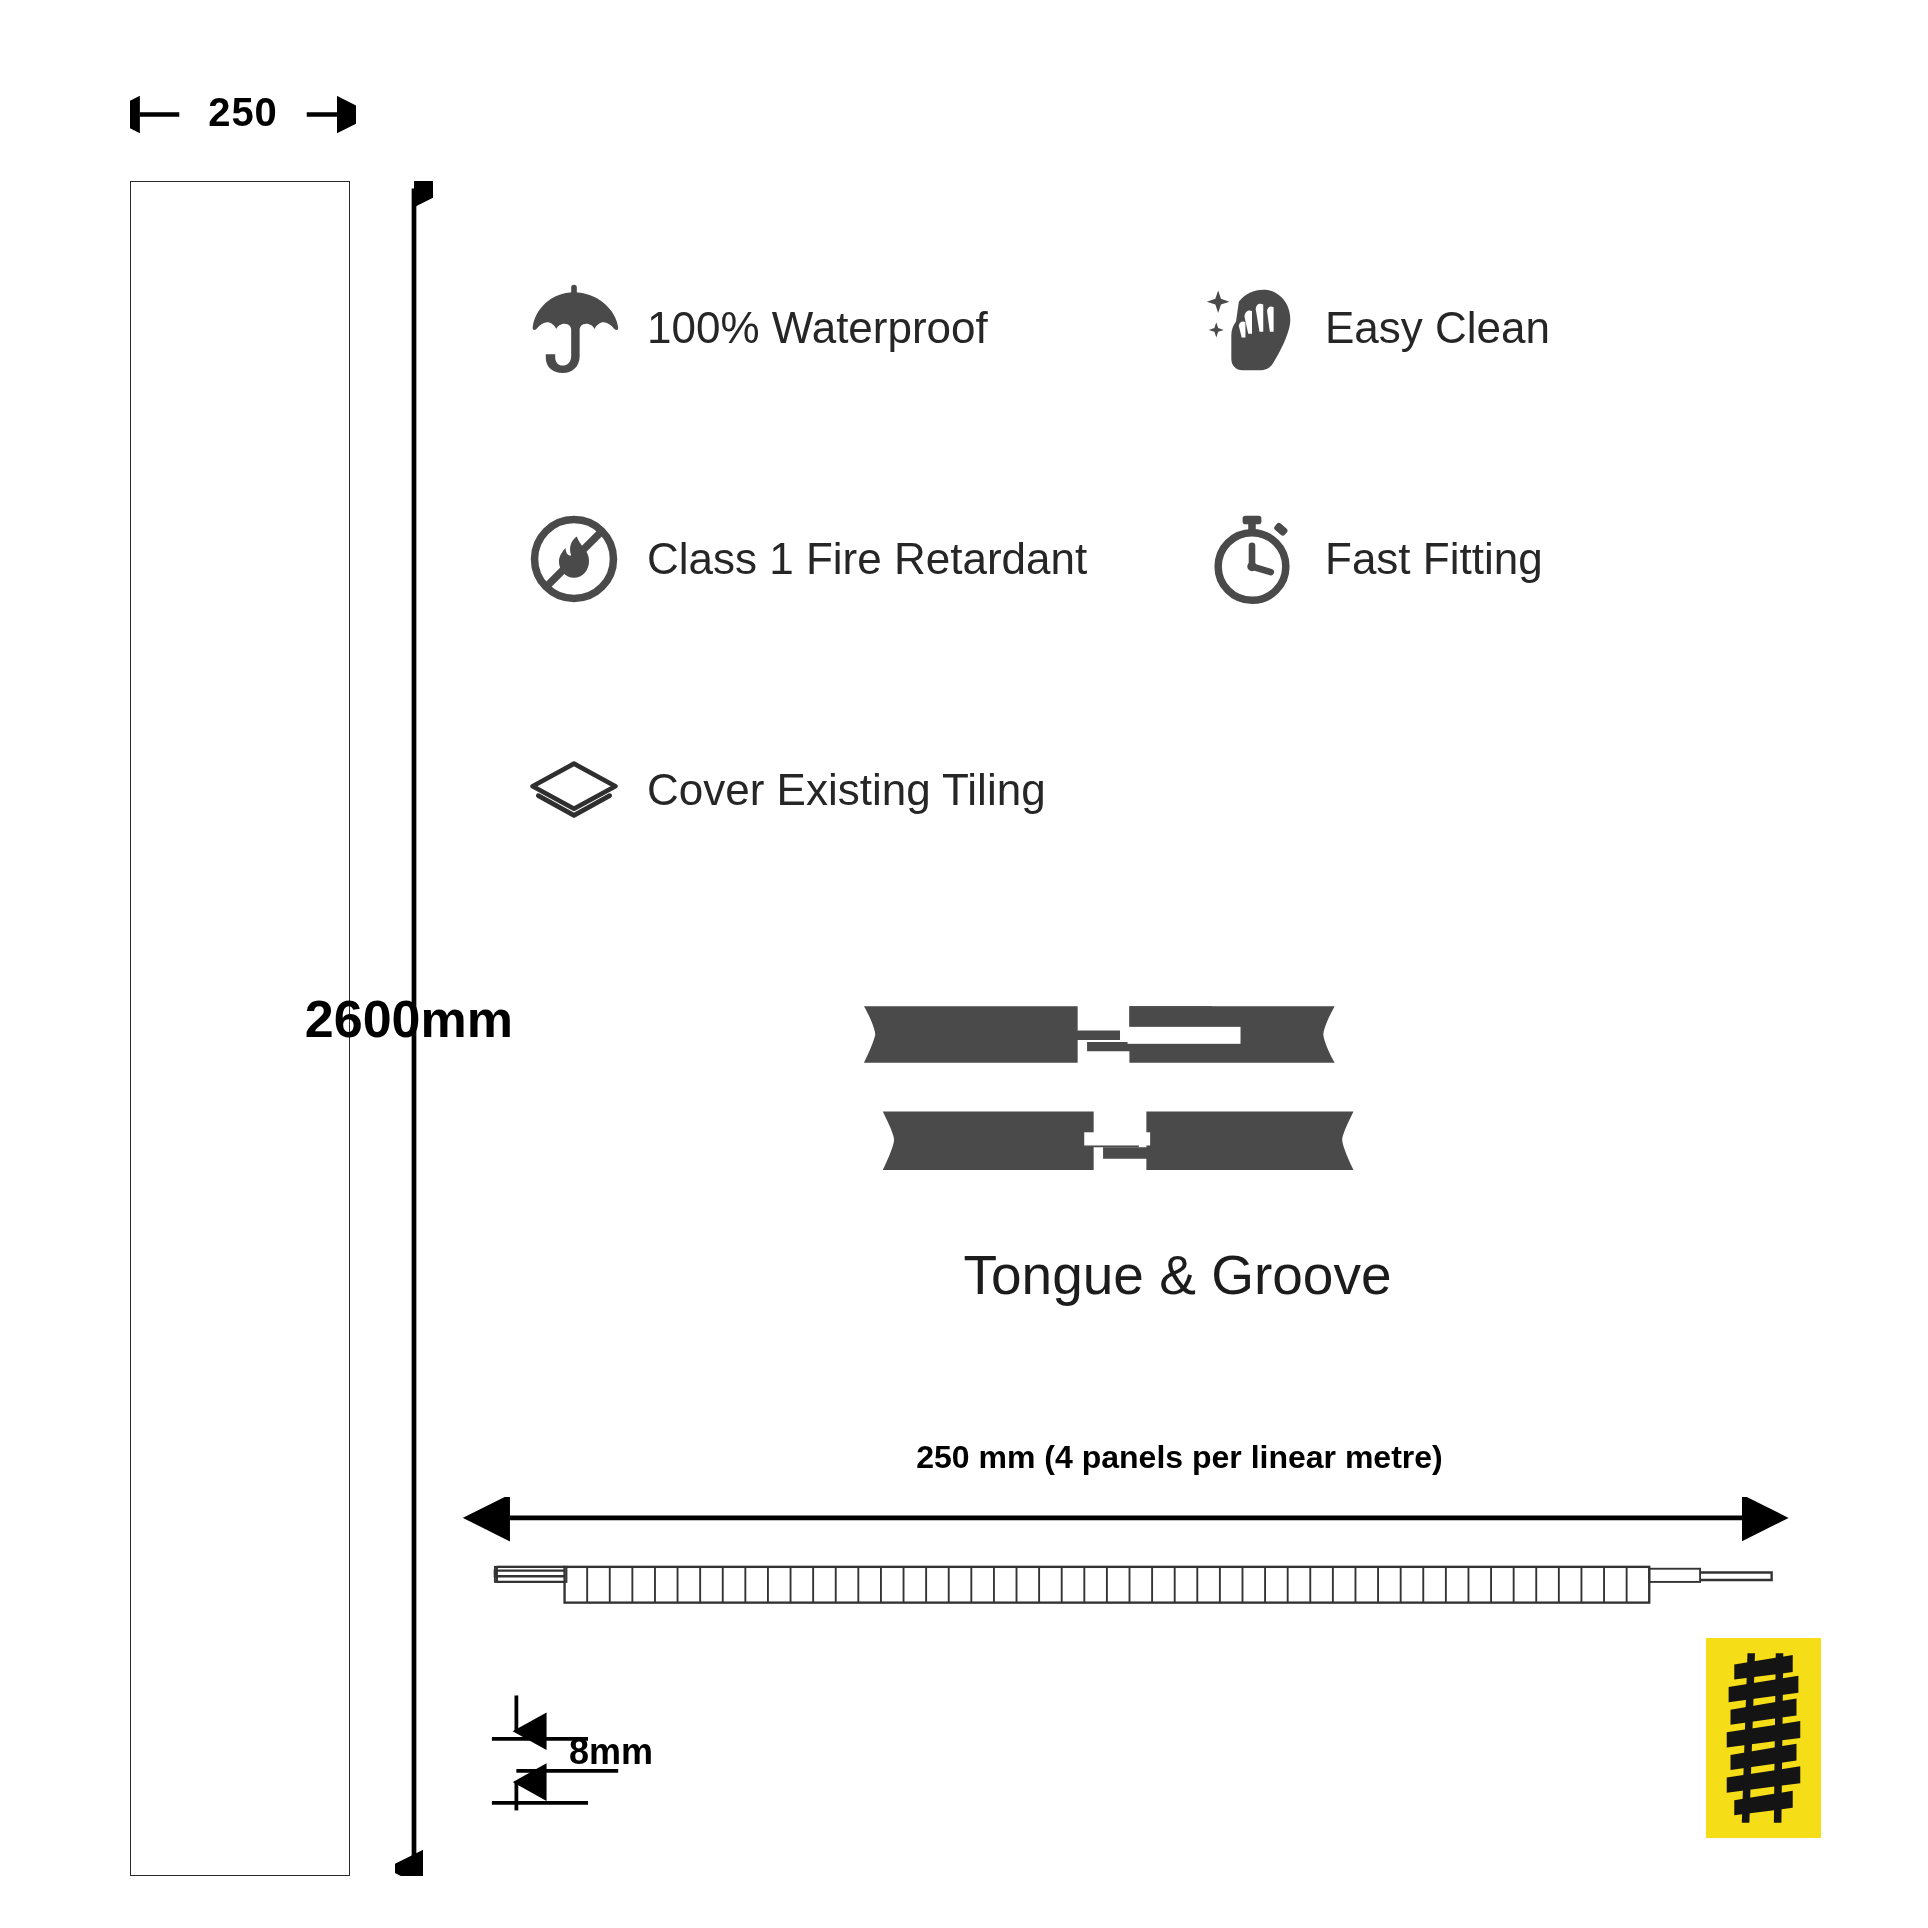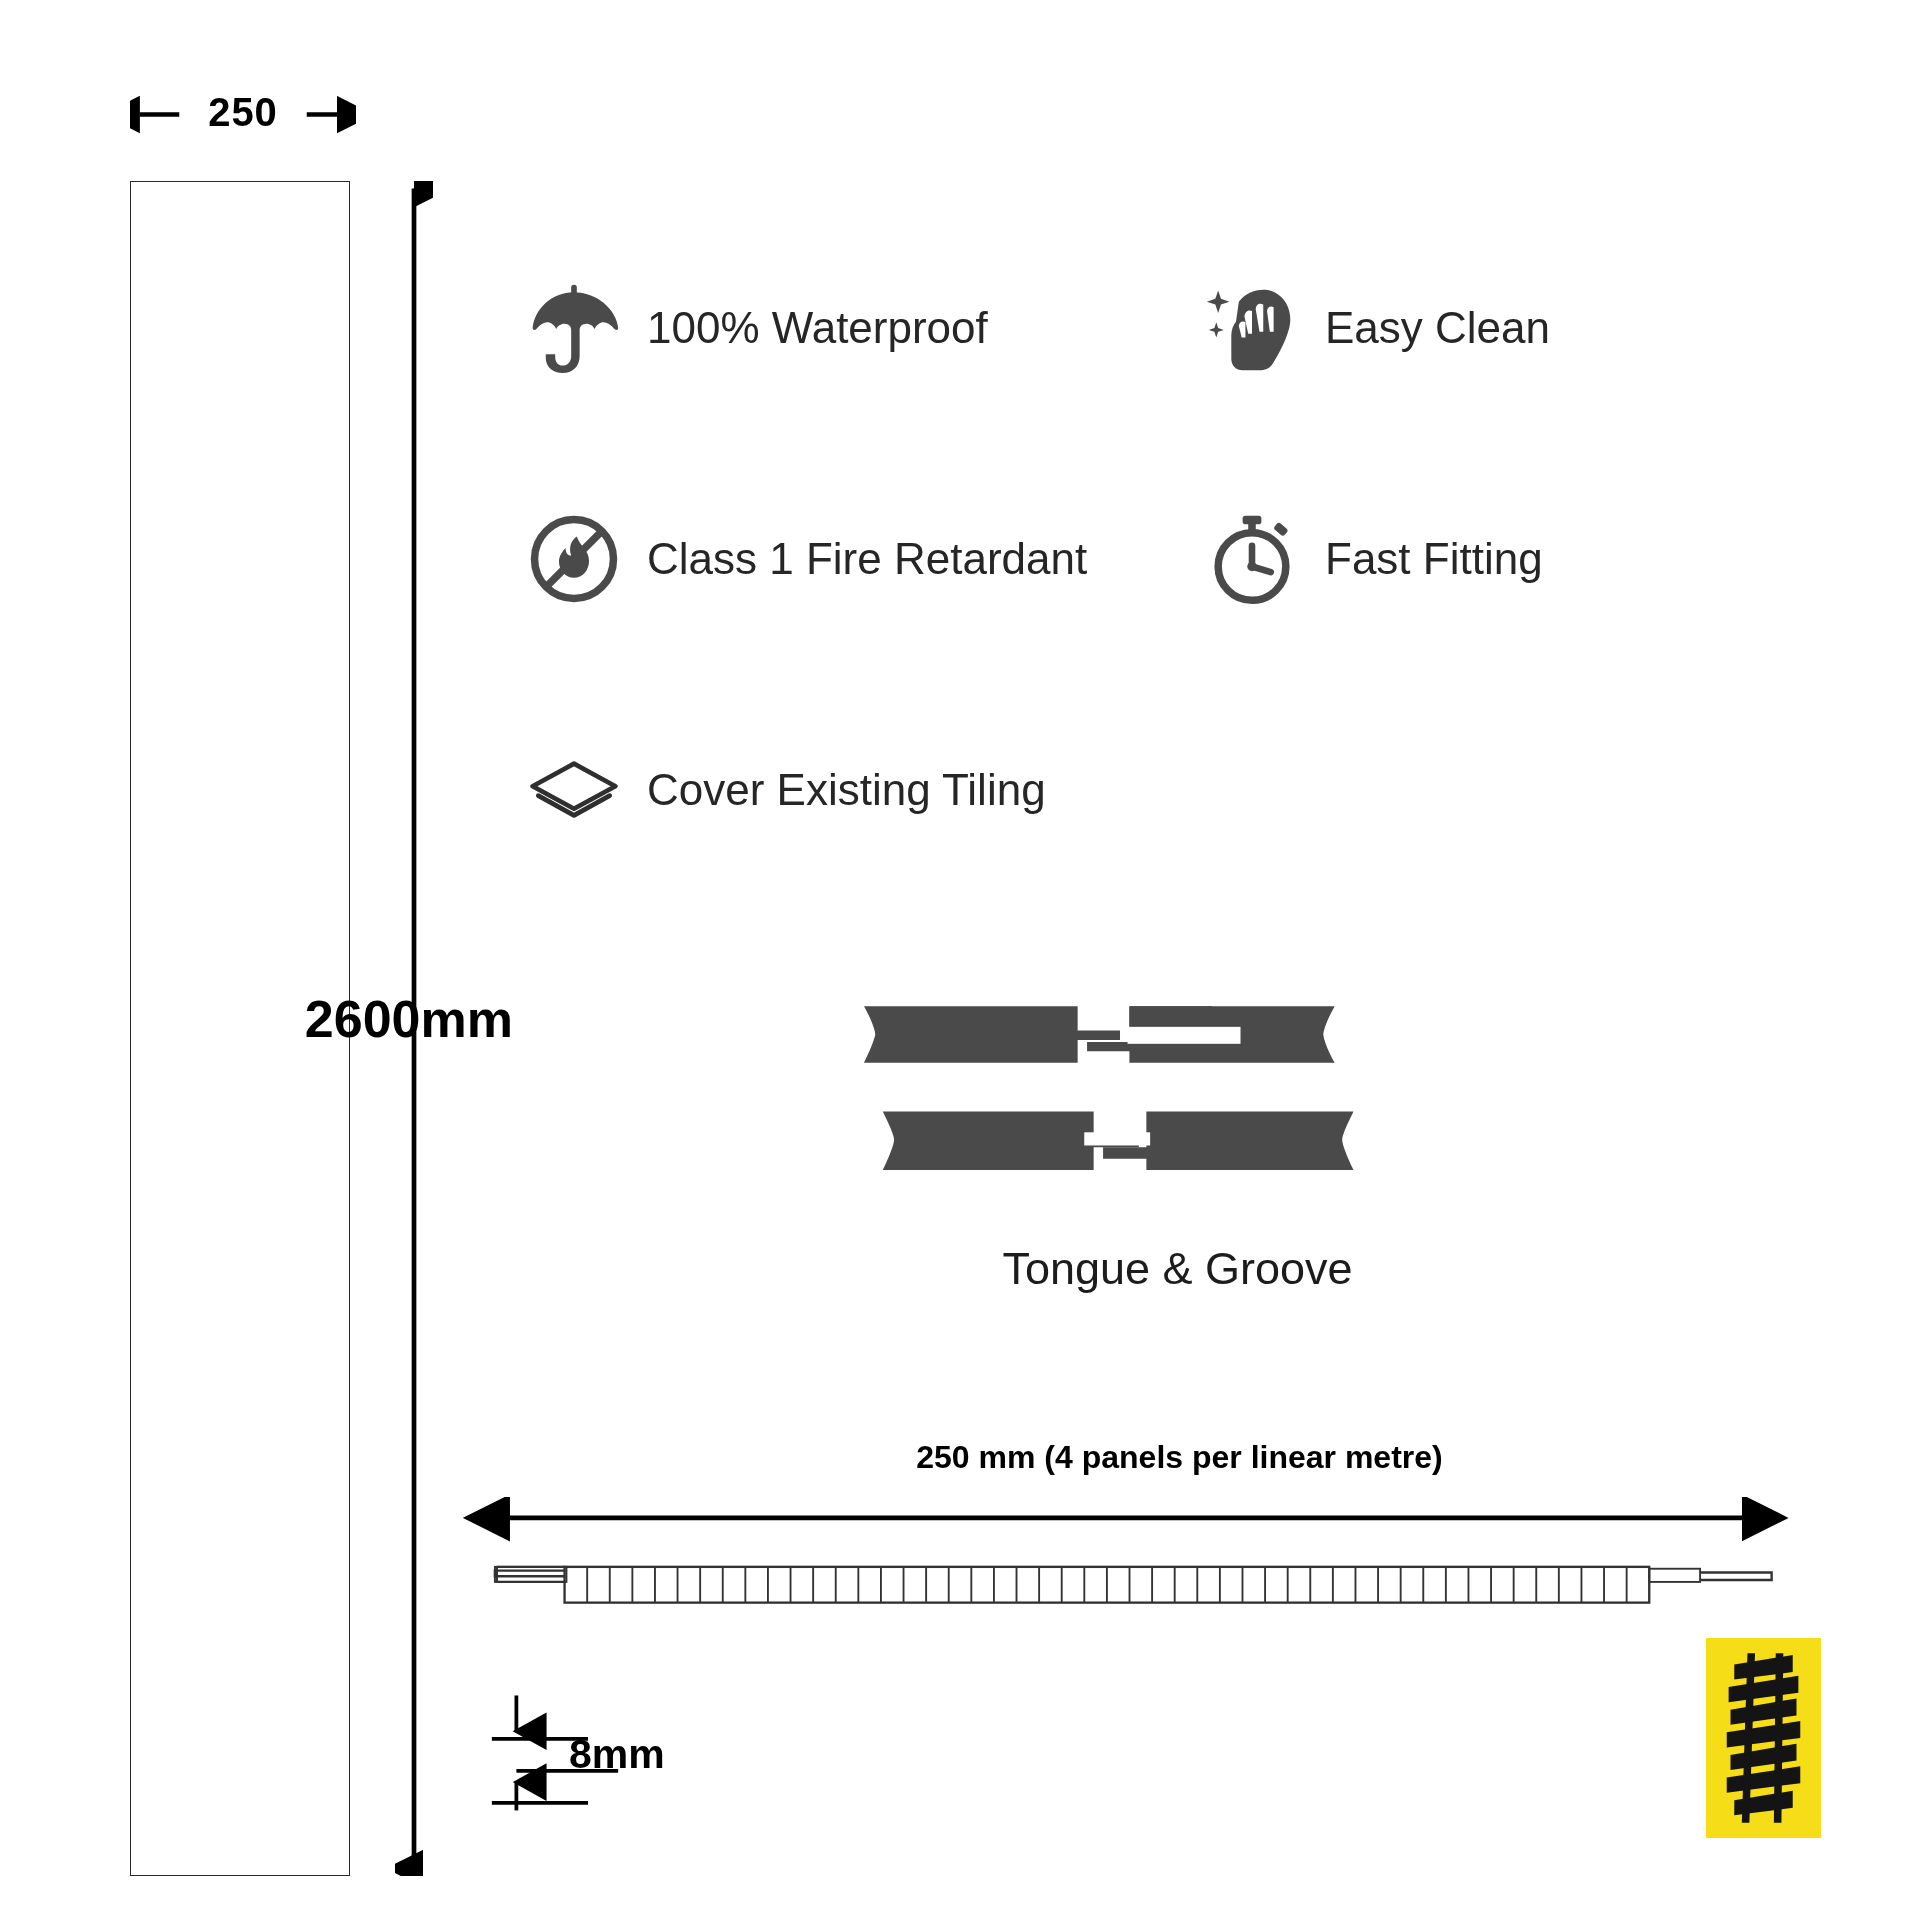--- a/index.html
+++ b/index.html
@@ -107,21 +107,21 @@
     top: 989px;
     width: 659px;
     height: 264px;
   }
   .tg-caption {
     position: absolute;
     left: 782px;
     top: 1243px;
     width: 791px;
     text-align: center;
-    font-size: 45px;
+    font-size: 55px;
     color: #1c1c1c;
   }
 
   
   .cs-label {
     position: absolute;
     left: 506px;
     top: 1439px;
     width: 1347px;
     text-align: center;
@@ -141,21 +141,21 @@
     position: absolute;
     left: 490px;
     top: 1686px;
     width: 245px;
     height: 132px;
   }
   .thick-label {
     position: absolute;
     left: 569px;
     top: 1731px;
-    font-size: 41px;
+    font-size: 36px;
     font-weight: bold;
   }
 
   
   .logo {
     position: absolute;
     left: 1706px;
     top: 1638px;
     width: 115px;
     height: 200px;

